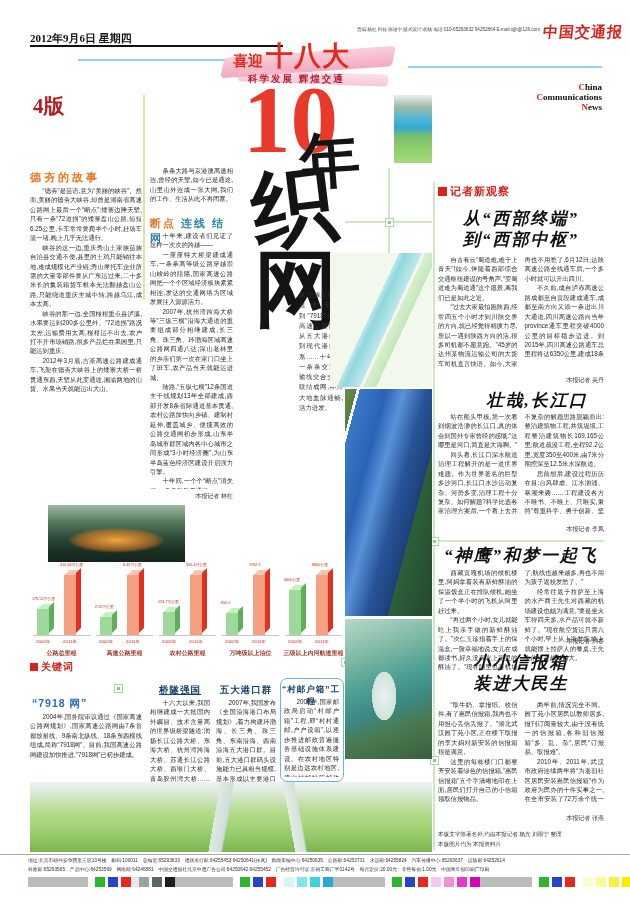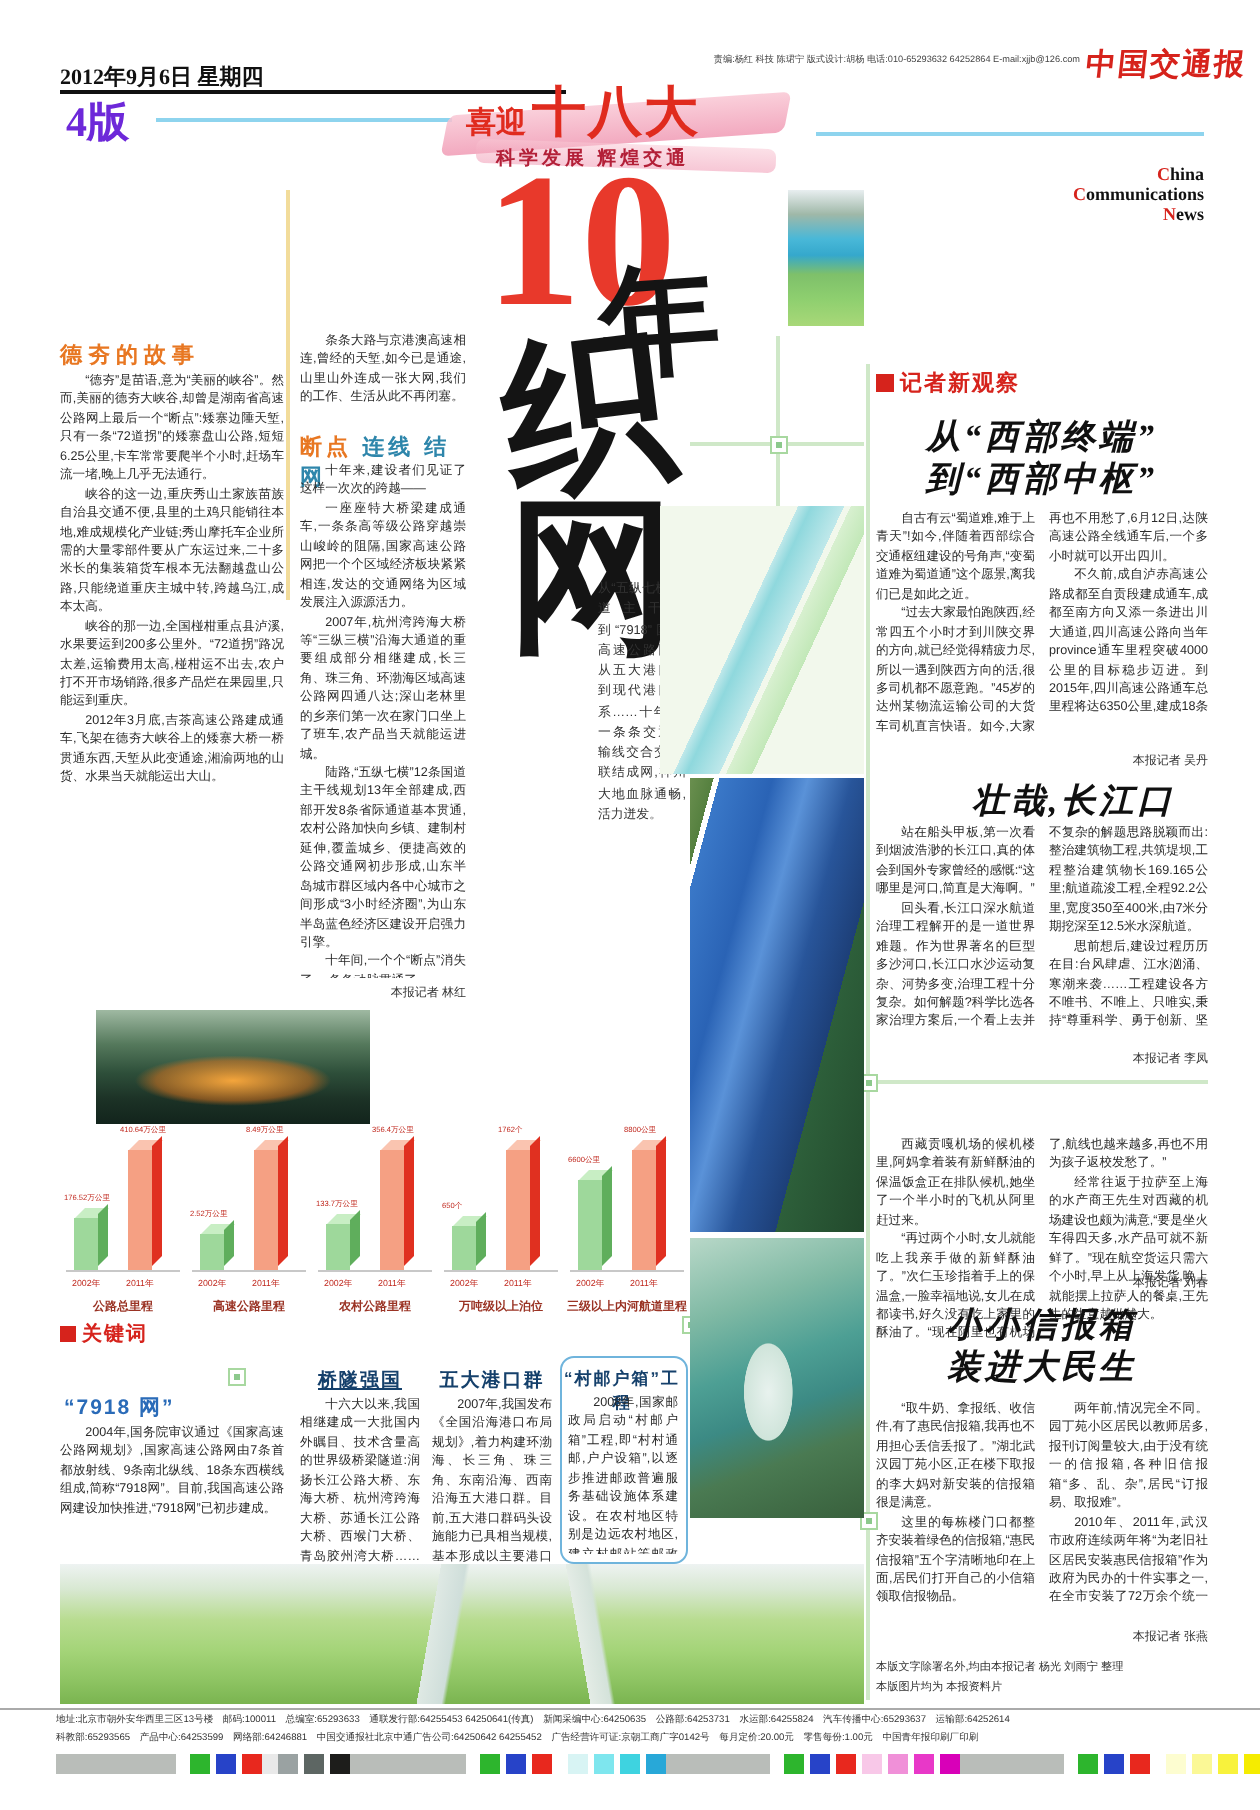--- a/index.html
+++ b/index.html
@@ -5,21 +5,21 @@
   html,body{margin:0;padding:0;background:#fff;}
   #page{position:relative;width:630px;height:905px;background:#fff;overflow:hidden;
         font-family:"Liberation Sans",sans-serif;color:#222;}
   .abs{position:absolute;}
   .body-text{font-size:6.3px;line-height:1.5;text-align:justify;color:#2a2a2a;overflow:hidden;}
   .body-text p{margin:0;text-indent:2em;}
   .cols2{column-count:2;column-gap:7px;}
   .sig{text-align:right;font-size:6px;color:#333;margin-top:2px;}
   
   .dateline{font-family:"Liberation Serif",serif;font-weight:bold;font-size:11px;color:#111;}
-  .edition{font-family:"Liberation Serif",serif;font-weight:bold;font-size:21px;color:#6d28d9;}
+  .edition{font-family:"Liberation Serif",serif;font-weight:bold;font-size:21px;color:#b91c1c;margin-top:45px;}
   .editors{font-size:4.6px;color:#444;text-align:right;}
   .masthead-cn{font-family:"Liberation Serif",serif;font-weight:bold;font-size:15px;color:#d6231c;
                transform:skewX(-6deg);letter-spacing:1px;}
   .masthead-en{font-family:"Liberation Serif",serif;font-weight:bold;font-size:9px;color:#111;
                text-align:right;line-height:1.1;margin-top:43px;}
   .masthead-en b{color:#d6231c;}
   .hline{height:2px;background:#8ed4ee;}
   .blackline{height:1.5px;background:#111;}
   
   .ribbon{background:linear-gradient(180deg,#f9c7d4,#f09ab4);border-radius:4px;opacity:.85;}
@@ -173,20 +173,23 @@
   <div class="abs cal-title" style="left:454px;top:390px;width:166px;">
       <p>壮哉,长江口</p>
     </div>
   <div class="abs body-text cols2" style="left:438px;top:412px;width:166px;height:110px;">
       <p>站在船头甲板,第一次看到烟波浩渺的长江口,真的体会到国外专家曾经的感慨:“这哪里是河口,简直是大海啊。”</p>
       <p>回头看,长江口深水航道治理工程解开的是一道世界难题。作为世界著名的巨型多沙河口,长江口水沙运动复杂、河势多变,治理工程十分复杂。如何解题?科学比选各家治理方案后,一个看上去并不复杂的解题思路脱颖而出:整治建筑物工程,共筑堤坝,工程整治建筑物长169.165公里;航道疏浚工程,全程92.2公里,宽度350至400米,由7米分期挖深至12.5米水深航道。</p>
       <p>思前想后,建设过程历历在目:台风肆虐、江水汹涌、寒潮来袭……工程建设各方不唯书、不唯上、只唯实,秉持“尊重科学、勇于创新、坚韧不拔、敢于攻坚”的长江口精神,突破了一系列重大工程技术难题,大幅提升了长江黄金水道和上海国际航运中心的经济效益和社会效益。</p>
     </div>
   <div class="abs sig" style="left:438px;top:523px;width:166px;">本报记者 李凤</div>
 
+  <div class="abs cal-title" style="left:438px;top:545px;width:166px;">
+      <p>“神鹰”和梦一起飞</p>
+    </div>
   <div class="abs body-text cols2" style="left:438px;top:568px;width:166px;height:112px;">
       <p>西藏贡嘎机场的候机楼里,阿妈拿着装有新鲜酥油的保温饭盒正在排队候机,她坐了一个半小时的飞机从阿里赶过来。</p>
       <p>“再过两个小时,女儿就能吃上我亲手做的新鲜酥油了。”次仁玉珍指着手上的保温盒,一脸幸福地说,女儿在成都读书,好久没有吃上家里的酥油了。“现在阿里也有机场了,航线也越来越多,再也不用为孩子返校发愁了。”</p>
       <p>经常往返于拉萨至上海的水产商王先生对西藏的机场建设也颇为满意,“要是坐火车得四天多,水产品可就不新鲜了。”现在航空货运只需六个小时,早上从上海发货,晚上就能摆上拉萨人的餐桌,王先生的生意越做越大。</p>
     </div>
   <div class="abs sig" style="left:438px;top:635px;width:166px;">本报记者 刘春</div>
 
   <div class="abs cal-title" style="left:438px;top:652px;width:166px;">
       <p>小小信报箱</p>
       <p>装进大民生</p>

